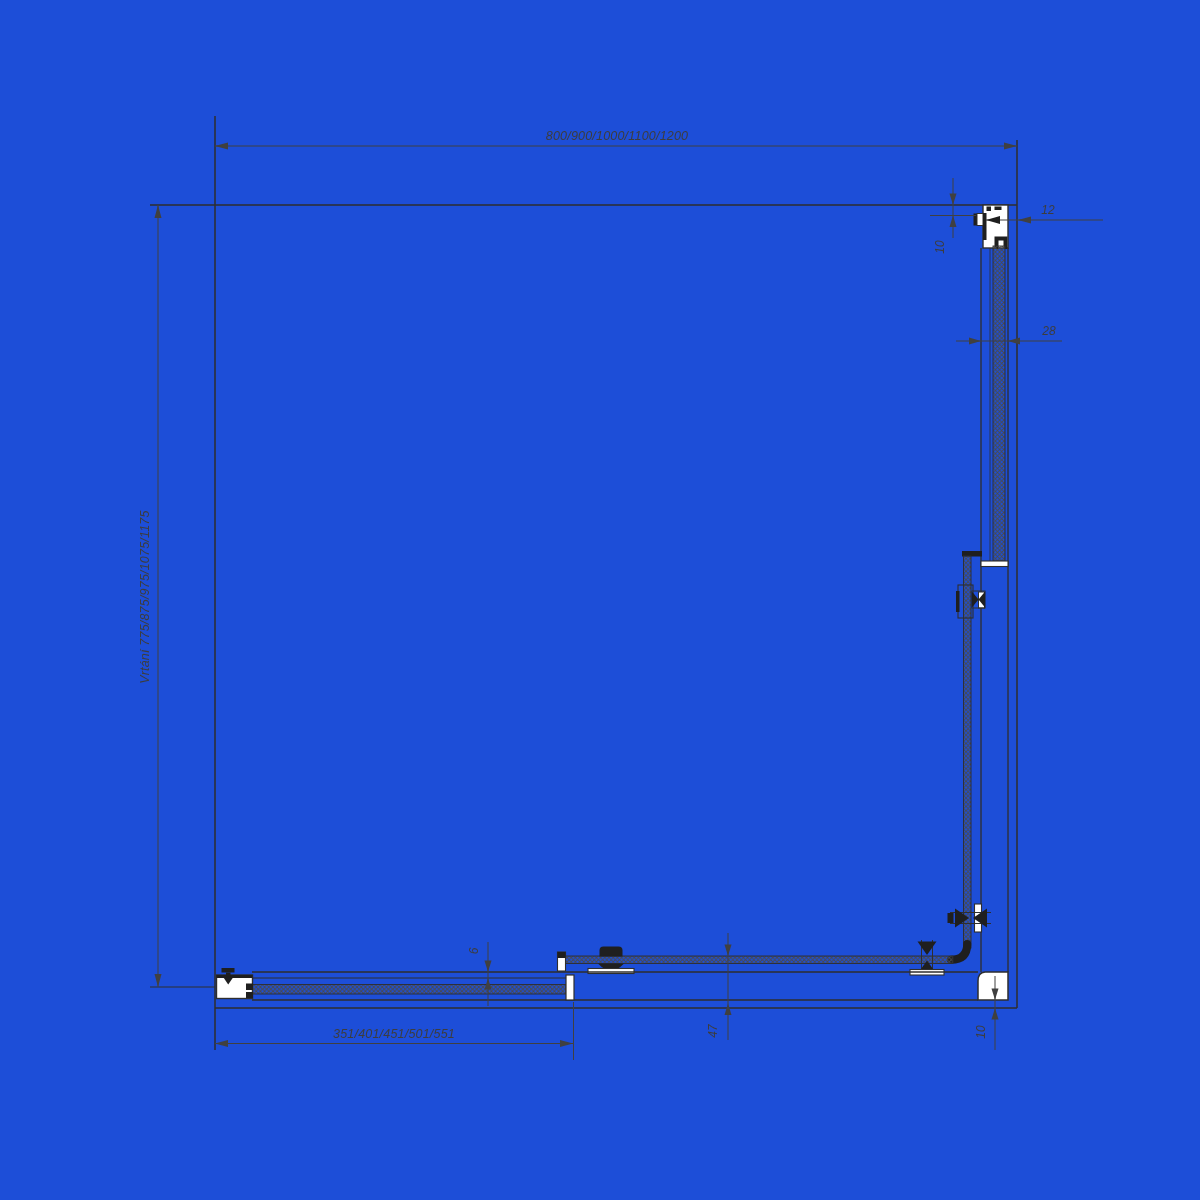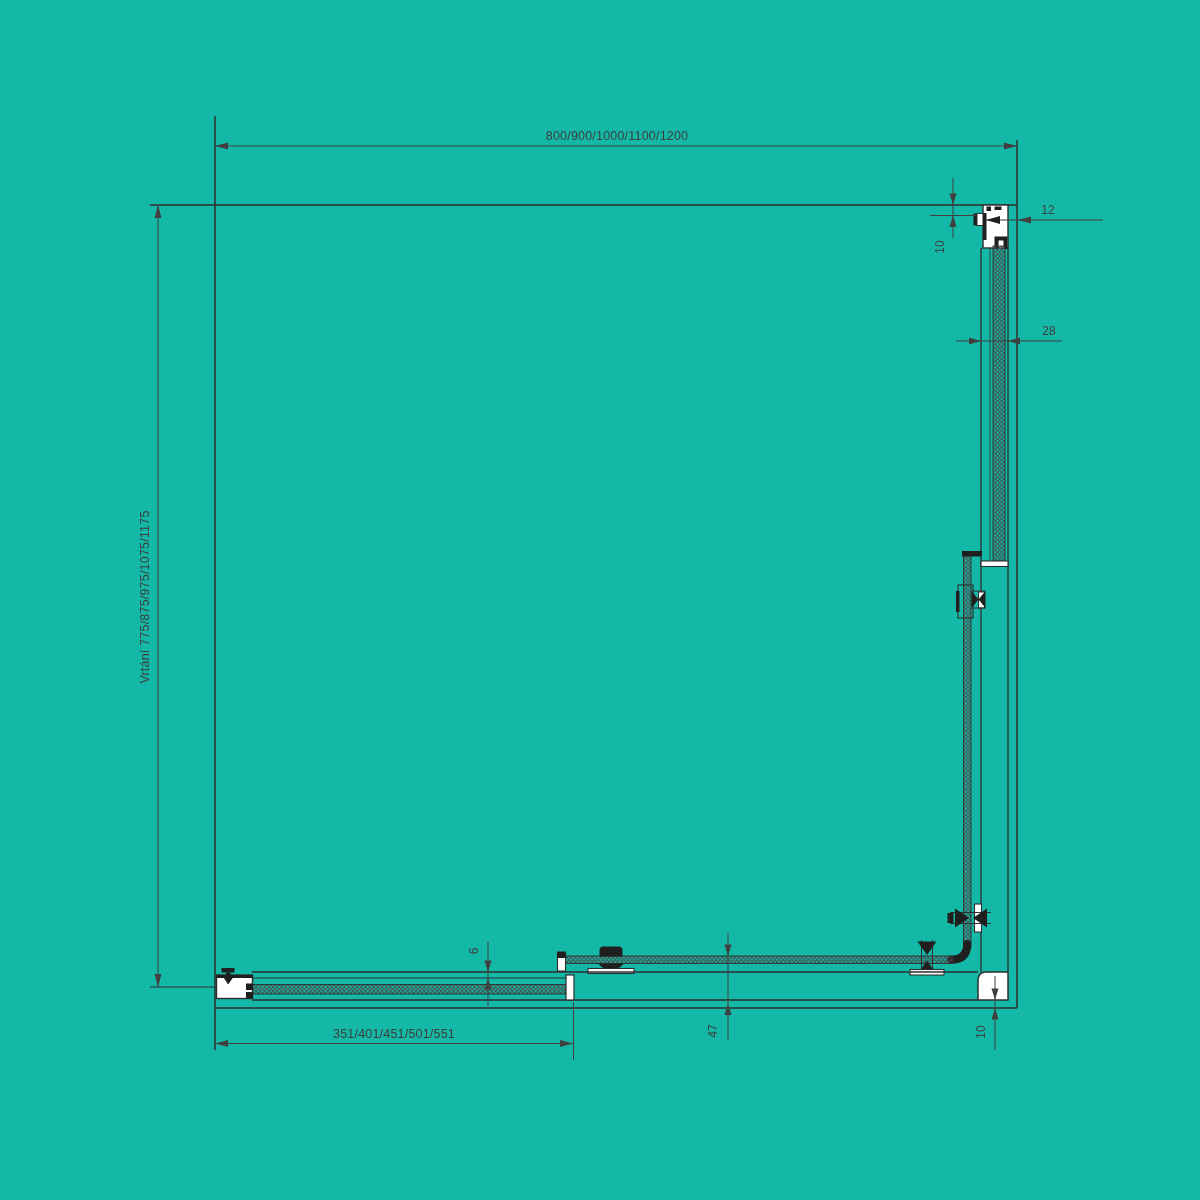--- a/index.html
+++ b/index.html
@@ -1,17 +1,17 @@
 <!DOCTYPE html>
 <html><head>
 <meta charset="utf-8">
 <style>
   html,body{margin:0;padding:0;background:#ffffff;}
-  .stage{position:relative;width:1200px;height:1200px;background:#14b8a6;overflow:hidden;
-         font-family:"Liberation Sans", sans-serif;}
+  .stage{position:relative;width:1200px;height:1200px;background:#1d4ed8;overflow:hidden;
+         font-family:"Liberation Sans", sans-serif;font-style:italic;}
   svg{position:absolute;left:0;top:0;}
   text{font-family:"Liberation Sans", sans-serif;fill:#3d3d3d;}
   .dim-label{font-size:12.5px;letter-spacing:0.2px;}
   .dim-label-sm{font-size:12px;}
 </style>
 </head>
 <body>
 
 <div class="stage">
 <svg width="1200" height="1200" viewBox="0 0 1200 1200">

